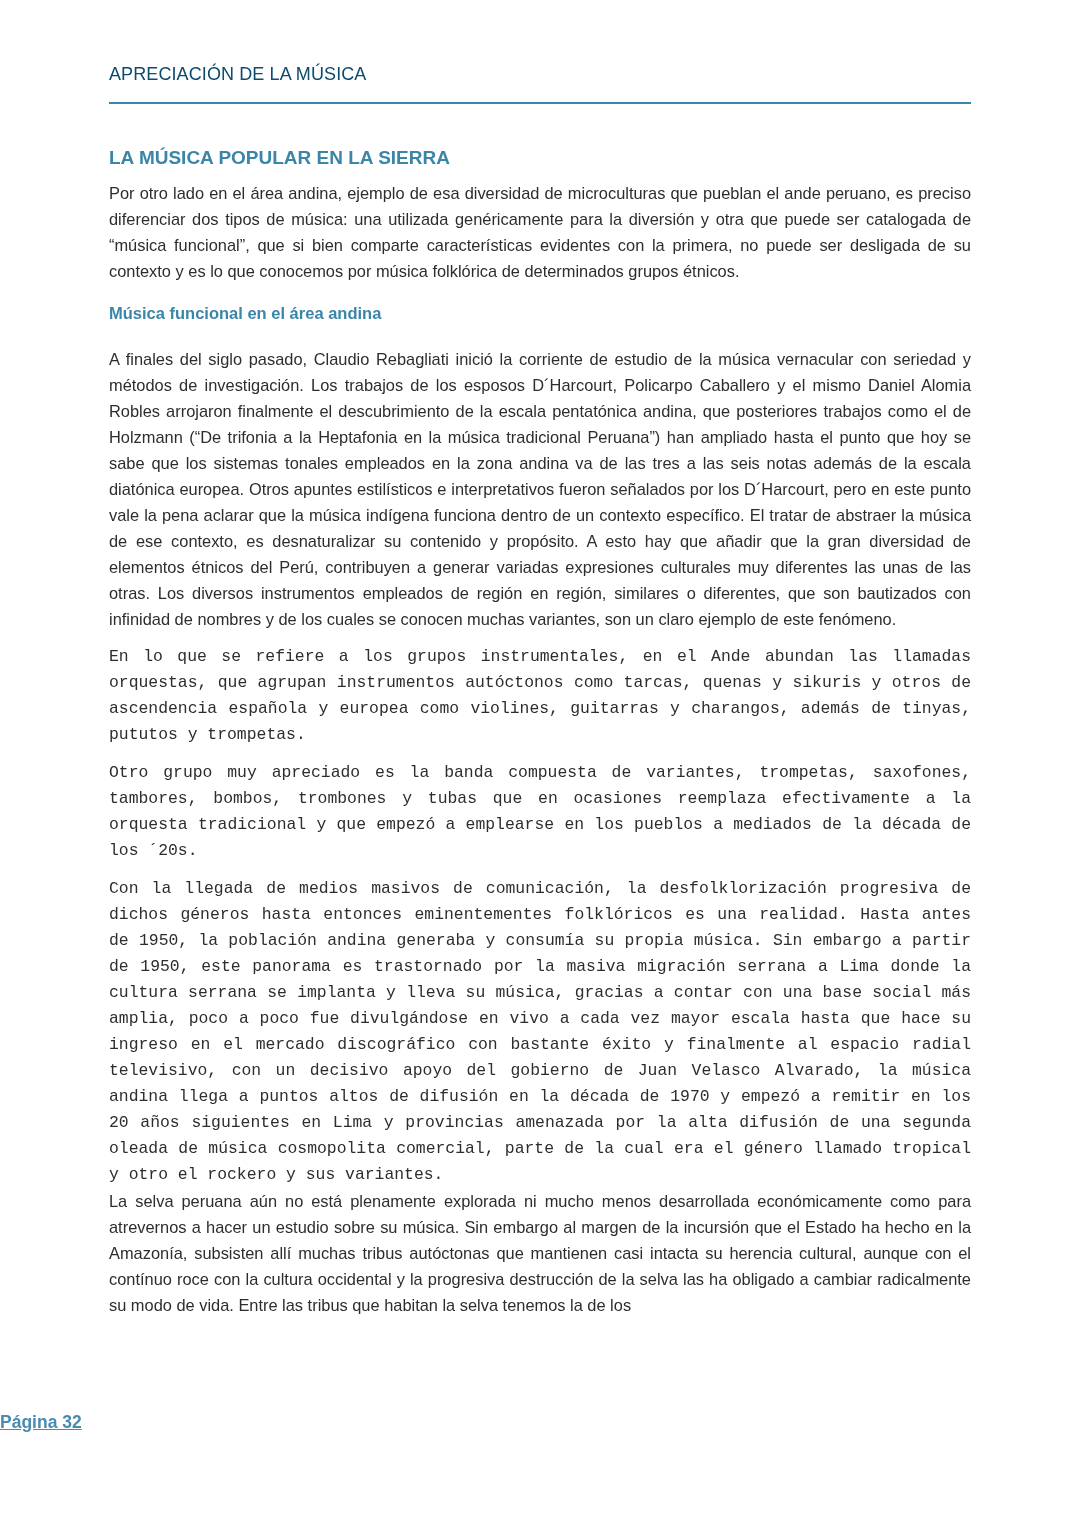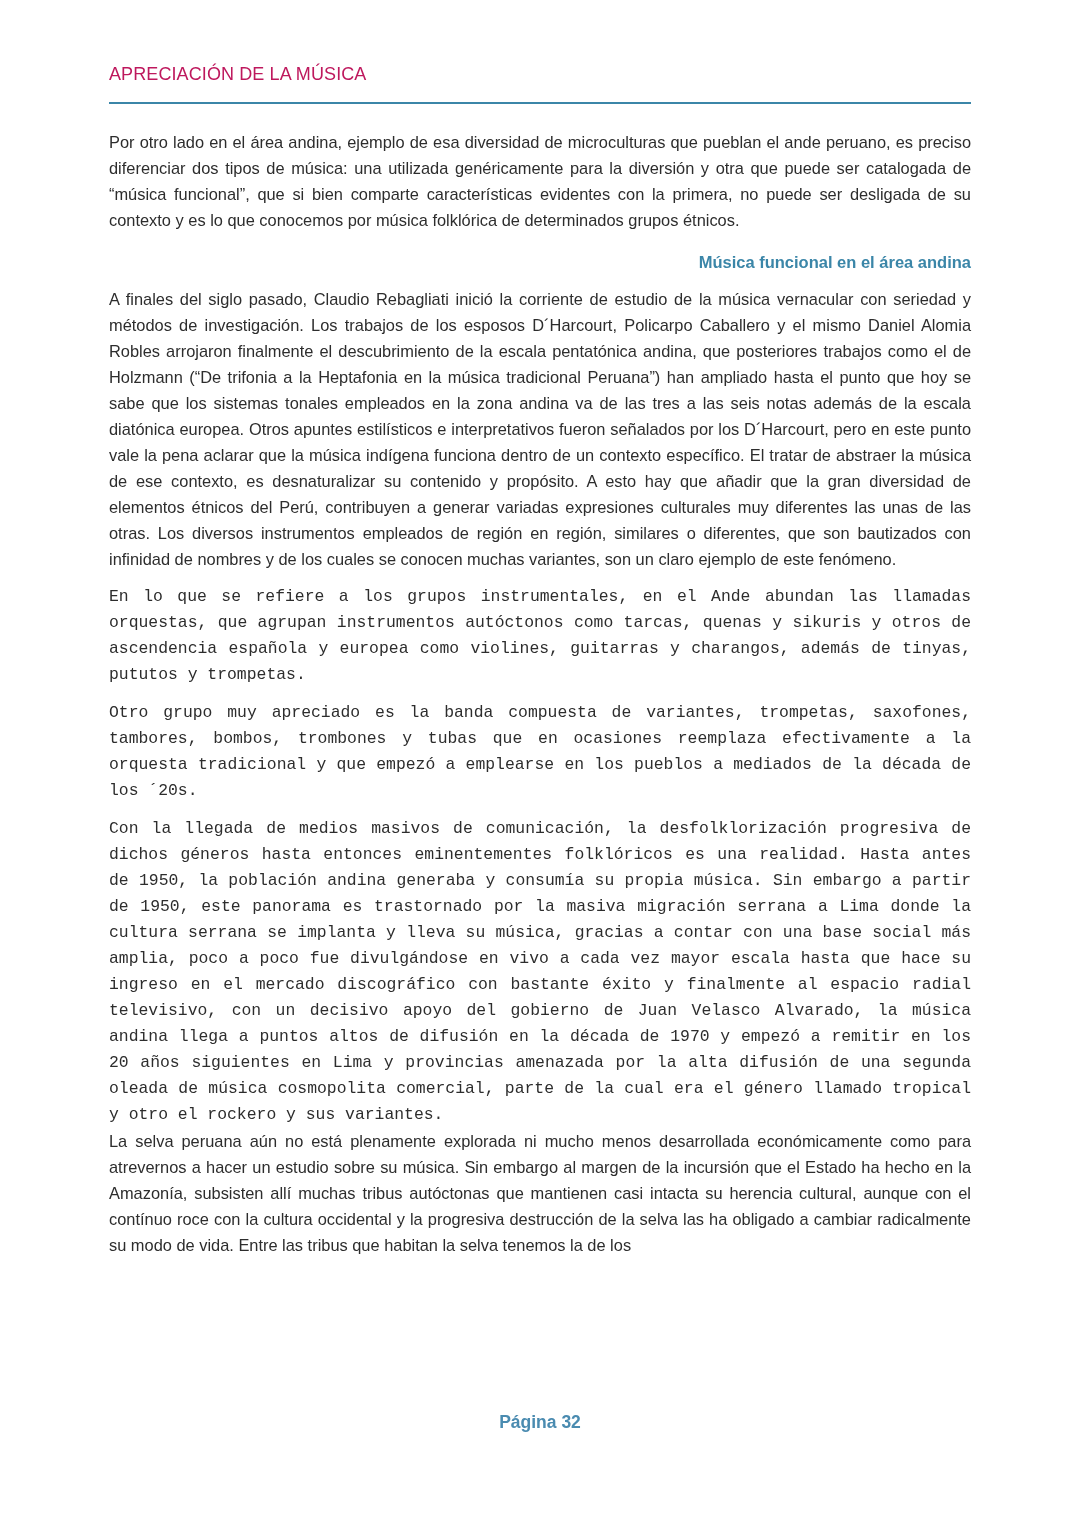--- a/index.html
+++ b/index.html
@@ -19,21 +19,21 @@
       position: absolute;
       left: 109px;
       top: 0;
       width: 862px;
     }
     .running-header {
       position: absolute;
       top: 64px;
       left: 0;
       font-size: 18px;
-      color: #be185d;
+      color: #0c4a6e;
       letter-spacing: 0.1px;
       white-space: nowrap;
     }
     .header-rule {
       position: absolute;
       top: 102px;
       left: 0;
       width: 862px;
       height: 2px;
       background: #3b86a8;
@@ -60,45 +60,46 @@
     }
     h3 {
       margin: 0;
       font-size: 16.5px;
       font-weight: bold;
       color: #3b86a8;
       line-height: 26px;
     }
     .p-intro { }
     .h-sierra { margin-top: 16px; margin-bottom: 9px; }
-    .h-funcional { margin-top: 16px; margin-bottom: 11px; text-align: right; }
+    .h-funcional { margin-top: 16px; margin-bottom: 20px; }
     .para-gap { margin-top: 12px; font-family: Liberation Mono, monospace; }
     .h-selva { margin-top: 58px; margin-bottom: 9px; }
     .footer {
       position: absolute;
       top: 1412px;
       left: 0;
       width: 1080px;
-      text-align: center;
       font-size: 17.5px;
       font-weight: bold;
       color: #4a8bb0;
+      text-decoration: underline;
     }
   </style>
 </head>
 <body>
 
 <div class="page">
 
   <div class="running-header">APRECIACIÓN DE LA MÚSICA</div>
   <div class="header-rule"></div>
 
   <div class="content">
 
 
+    <h2 class="h-sierra">LA MÚSICA POPULAR EN LA SIERRA</h2>
     <p>Por otro lado en el área andina, ejemplo de esa diversidad de  microculturas que pueblan el ande peruano, es preciso diferenciar dos tipos de música: una utilizada genéricamente para la diversión y otra que puede ser catalogada de “música funcional”, que si bien comparte características evidentes con la primera, no puede ser desligada de su contexto y es lo que conocemos por música folklórica de determinados grupos étnicos.</p>
 
     <h3 class="h-funcional">Música funcional en el área andina</h3>
     <p>A finales del siglo pasado, Claudio Rebagliati inició la corriente de estudio de la música vernacular con seriedad y métodos de investigación. Los trabajos de los esposos D´Harcourt, Policarpo Caballero y el mismo Daniel Alomia Robles arrojaron finalmente el descubrimiento de la escala pentatónica andina, que posteriores trabajos como el de Holzmann (“De trifonia a la Heptafonia en la música tradicional Peruana”) han ampliado hasta el punto que hoy se sabe que los sistemas tonales empleados en la zona andina va de las tres a las seis notas además de la escala diatónica europea. Otros apuntes estilísticos e interpretativos fueron señalados por los D´Harcourt, pero en este punto vale la pena aclarar que la música indígena funciona dentro de   un contexto específico. El tratar de abstraer la música de ese contexto, es desnaturalizar su contenido y propósito. A esto hay que añadir que la gran diversidad de elementos étnicos del Perú, contribuyen a generar variadas expresiones culturales muy diferentes las unas de las otras. Los diversos instrumentos empleados de región en región, similares o diferentes, que son bautizados con infinidad de nombres y de los cuales se conocen muchas variantes, son un claro ejemplo de este fenómeno.</p>
     <p class="para-gap">En lo que se refiere a los grupos instrumentales, en el Ande abundan las llamadas orquestas, que agrupan instrumentos autóctonos como tarcas, quenas y sikuris y otros de ascendencia española y europea como violines, guitarras y charangos, además de tinyas, pututos y trompetas.</p>
     <p class="para-gap">Otro grupo muy apreciado es la banda compuesta de variantes, trompetas, saxofones, tambores, bombos, trombones y tubas que en ocasiones reemplaza efectivamente a la orquesta tradicional y que empezó a emplearse en los pueblos a mediados de la década de los ´20s.</p>
     <p class="para-gap">Con la llegada de medios masivos de comunicación, la desfolklorización progresiva de dichos géneros hasta entonces eminentementes folklóricos es una realidad. Hasta antes de 1950, la población andina generaba y consumía su propia música. Sin embargo a partir de 1950, este panorama es trastornado por la masiva migración serrana a Lima donde la cultura serrana se implanta y lleva su música, gracias a contar con una base social más amplia, poco a poco fue divulgándose en vivo a cada vez mayor escala hasta que hace su ingreso en el mercado discográfico con bastante éxito y finalmente al espacio radial televisivo, con un decisivo apoyo del gobierno de Juan Velasco Alvarado, la música andina llega a puntos altos de difusión en la década de 1970 y empezó a remitir en los 20 años siguientes en Lima y provincias amenazada por la alta difusión de una segunda oleada de música cosmopolita comercial, parte de la cual era el género llamado tropical y otro el rockero y sus variantes.</p>
 
     <p>La selva peruana aún no está plenamente explorada ni mucho menos desarrollada económicamente como para atrevernos a hacer un estudio sobre su música. Sin embargo al margen de la incursión que el Estado ha hecho en la Amazonía, subsisten allí muchas tribus autóctonas que mantienen casi intacta su herencia cultural, aunque con el contínuo roce con la cultura occidental y la progresiva destrucción de la selva las ha obligado a cambiar radicalmente su modo de vida. Entre las tribus que habitan la selva tenemos la de los</p>
 

